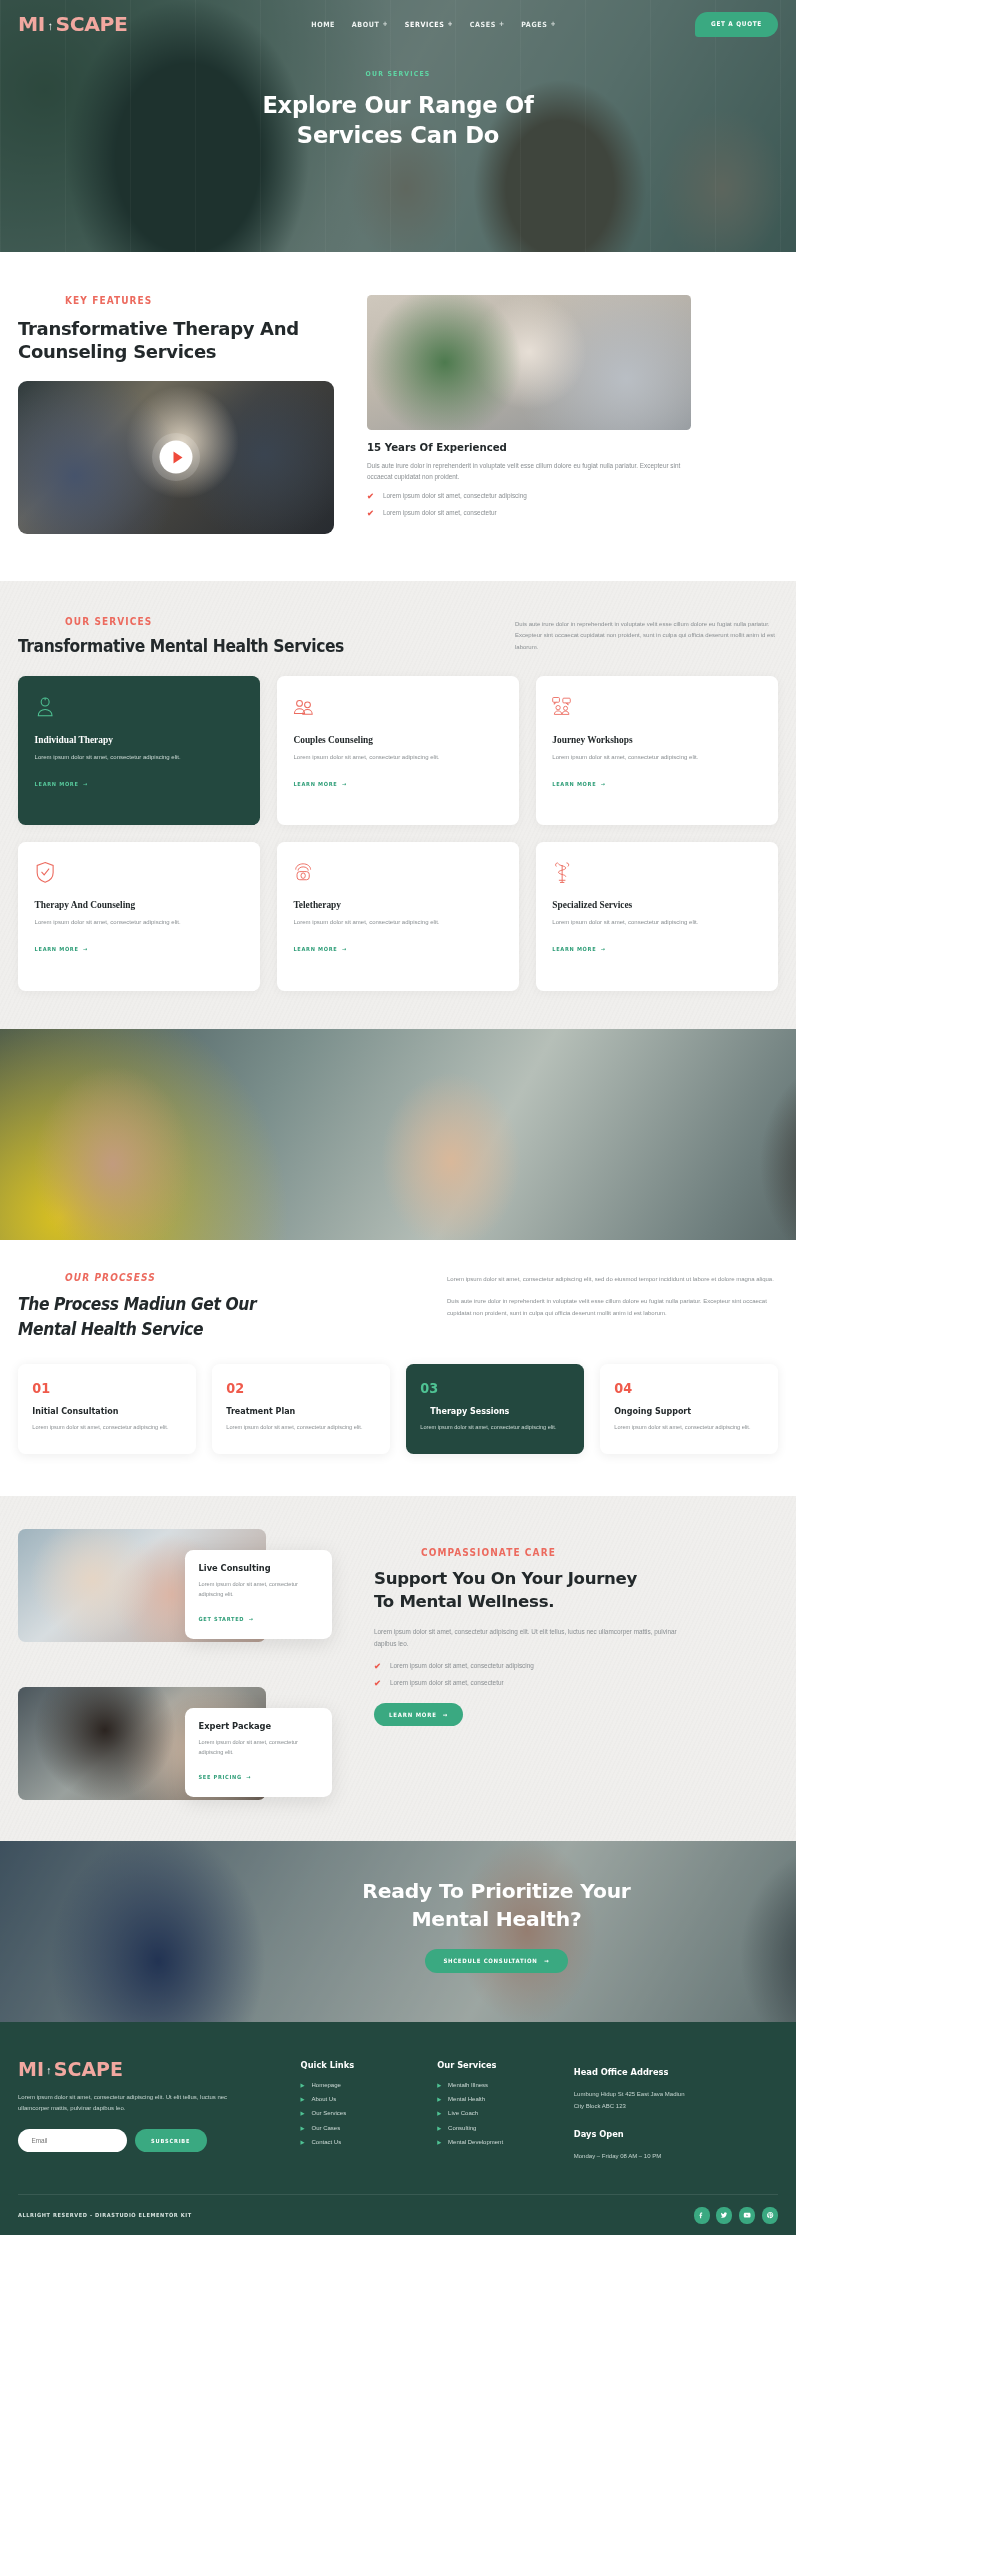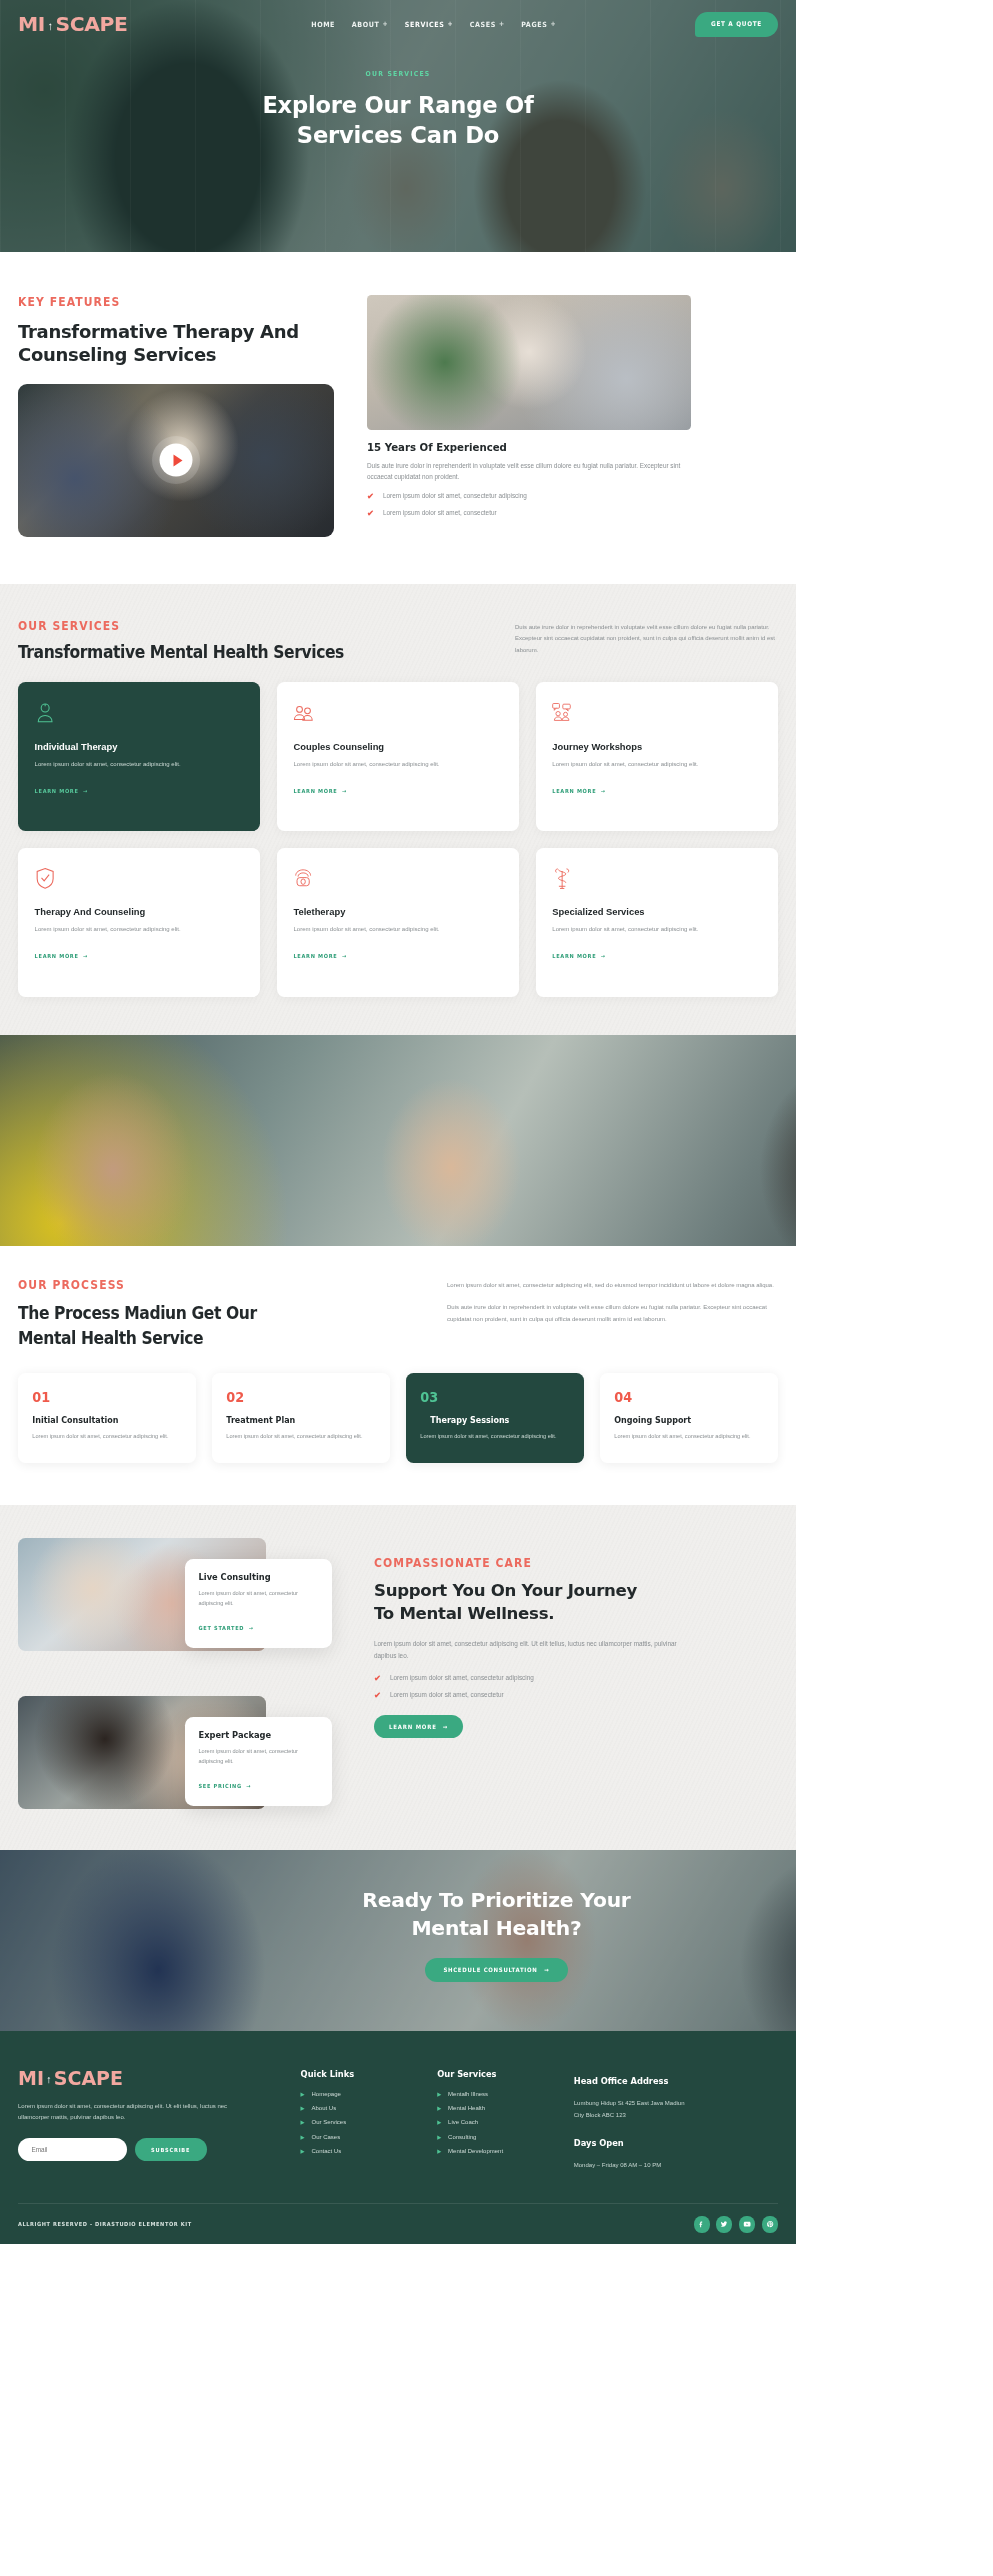--- a/index.html
+++ b/index.html
@@ -57,22 +57,22 @@
   .hero-center{ text-align:center; padding-top:25.6px; }
   .hero-eyebrow{ color:#5fd6a4; font-size:6.8px; font-weight:700; letter-spacing:1.2px; margin-bottom:13.5px;
     font-family:"DejaVu Sans Condensed","Liberation Sans", sans-serif;}
   .hero-title{ color:#fff; font-size:22.6px; line-height:1.32; font-weight:700; letter-spacing:-0.2px;
     font-family:"DejaVu Sans", sans-serif; }
 
   
   .features{ background:#fff; padding:43px 0 47px; }
   .feat-grid{ display:flex; gap:33px; align-items:flex-start; }
   .feat-left{ width:316px; }
-  .eyebrow{ color:#ec6a5e; font-size:12px; font-weight:700; letter-spacing:1.1px;
-    font-family:"DejaVu Sans Condensed","Liberation Sans", sans-serif; }
+  .eyebrow{ color:#ec6a5e; font-size:10px; font-weight:700; letter-spacing:1.1px;
+    font-family:"DejaVu Sans Condensed","Liberation Sans", sans-serif;margin-left:47px; }
   .feat-h2{ font-size:18px; line-height:1.32; font-weight:700; color:#23292b; margin:10.5px 0 16.6px;
     font-family:"DejaVu Sans", sans-serif; letter-spacing:-0.3px;}
   .video-box{
     position:relative; width:316px; height:153px; border-radius:9px; overflow:hidden;
     background:
       radial-gradient(circle at 18% 62%, #46536b 0%, rgba(70,83,107,0) 38%),
       radial-gradient(circle at 52% 40%, #d8cdbb 0%, rgba(216,205,187,0) 30%),
       radial-gradient(circle at 78% 48%, #3a4450 0%, rgba(58,68,80,0) 34%),
       linear-gradient(135deg,#2f3a3c 0%, #6e6a5c 30%, #44433f 55%, #272b30 100%);
   }
@@ -111,21 +111,21 @@
     font-family:"DejaVu Sans Condensed","DejaVu Sans", sans-serif; }
   .svc-head-right{ width:263px; color:#8a8f92; font-size:6px; line-height:1.95; padding-top:3px;}
   .svc-grid{ display:grid; grid-template-columns:repeat(3,1fr); gap:16.6px; }
   .svc-card{
     background:#fff; border-radius:7.5px; padding:19px 16.6px 18px; min-height:149px;
     box-shadow:0 1.5px 10.5px rgba(0,0,0,0.045);
   }
   .svc-card.dark{ background:#23483f; }
   .svc-icon{ height:25.6px; margin-bottom:14.3px; }
   .svc-icon svg{ width:20.3px; height:22.6px; }
-  .svc-title{ font-size:9.4px; font-weight:700; color:#23292b; margin-bottom:6.8px; font-family:Liberation Sans, sans-serif;}
+  .svc-title{ font-size:9.4px; font-weight:700; color:#23292b; margin-bottom:6.8px; font-family:Liberation Serif, serif;}
   .svc-card.dark .svc-title{ color:#fff; }
   .svc-desc{ color:#8a8f92; font-size:6px; line-height:1.85; margin-bottom:12px; }
   .svc-card.dark .svc-desc{ color:#cddbd6; }
   .learn{ color:#2f9e78; font-size:5.6px; font-weight:700; letter-spacing:0.7px; display:inline-flex; gap:4.5px; align-items:center;
     text-decoration:none; font-family:"DejaVu Sans Condensed","Liberation Sans", sans-serif;}
   .svc-card.dark .learn{ color:#57c79b; }
 
   
   .banner{
     height:211px; width:993px;
@@ -133,21 +133,21 @@
       radial-gradient(ellipse 128px 158px at 113px 135px, #c29b7e 0%, rgba(194,155,126,0) 62%),
       radial-gradient(ellipse 113px 143px at 451px 132px, #d9b89a 0%, rgba(217,184,154,0) 62%),
       radial-gradient(ellipse 150px 181px at 850px 135px, #2a2420 0%, rgba(42,36,32,0) 60%),
       radial-gradient(circle at 60px 188px, #d8c020 0%, rgba(216,192,32,0) 24%),
       linear-gradient(120deg,#3c4f52 0%, #7b8f8c 28%, #b6bfb8 50%, #6f7f7e 74%, #2e3a3b 100%);
   }
 
   
   .process{ background:#fff; padding:32px 0 42px; }
   .proc-head{ display:flex; justify-content:space-between; align-items:flex-start; margin-bottom:21px; }
-  .proc-left{ width:376px; }
+  .proc-left{ width:376px;font-style:italic; }
   .proc-h2{ font-size:17.3px; line-height:1.45; font-weight:700; color:#23292b; margin-top:9.8px; letter-spacing:-0.4px;
     font-family:"DejaVu Sans Condensed","DejaVu Sans", sans-serif; }
   .proc-right{ width:331px; padding-top:1.5px; }
   .proc-right p{ color:#8a8f92; font-size:6px; line-height:2.05; margin-bottom:9.8px; }
   .proc-grid{ display:grid; grid-template-columns:repeat(4,1fr); gap:16px; }
   .proc-card{ background:#fff; border-radius:7.5px; padding:16.6px 14.3px 18px; box-shadow:0 1.5px 10.5px rgba(0,0,0,0.07); min-height:90px; }
   .proc-card.dark{ background:#23483f; }
   .proc-num{ font-size:14.3px; font-weight:700; color:#ef5a4b; margin-bottom:10.5px; font-family:"DejaVu Sans Condensed","DejaVu Sans", sans-serif;}
   .proc-card.dark .proc-num{ color:#4fc394; }
   .proc-title{ font-size:8px; font-weight:700; color:#23292b; margin-bottom:6px; font-family:"DejaVu Sans", sans-serif;}

